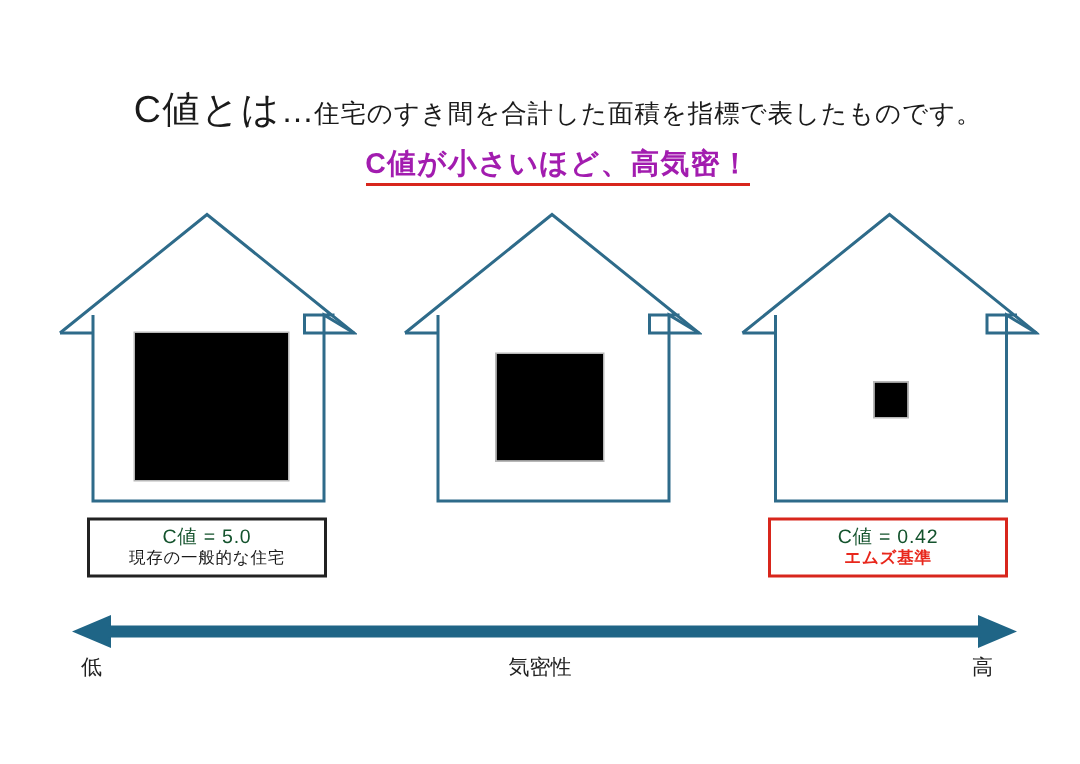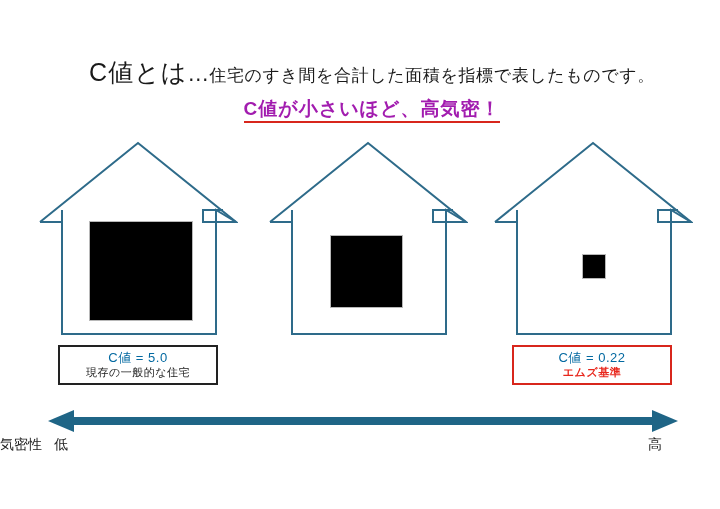--- a/index.html
+++ b/index.html
@@ -95,21 +95,21 @@
     flex-direction: column;
     align-items: center;
     justify-content: center;
     line-height: 1.25;
   }
   .label-box.red-box {
     border-color: #d8261c;
   }
   .label-line1 {
     font-size: 13px;
-    color: #0369a1;
+    color: #14532d;
     letter-spacing: 0.5px;
     white-space: nowrap;
   }
   .label-line2 {
     font-size: 11px;
     color: #1a1a1a;
     letter-spacing: 0.5px;
     white-space: nowrap;
   }
   .label-line2.red-text {
@@ -129,21 +129,21 @@
     height: 26px;
   }
   .axis-caption {
     position: absolute;
     font-size: 14px;
     color: #222222;
     white-space: nowrap;
   }
   #axis-label-low  { left: 54px;  top: 436px; }
   #axis-label-high { left: 648px; top: 436px; }
-  #axis-label-mid  { left: 0;     top: 436px; width: 720px; text-align: left; }
+  #axis-label-mid  { left: 0;     top: 436px; width: 720px; text-align: center; }
 </style>
 </head>
 <body>
 
 <div id="stage">
 
   <div class="title-line" id="title-main">
     <span class="big">C値とは</span><span class="dots">…</span><span class="small">住宅のすき間を合計した面積を指標で表したものです。</span>
   </div>
   <div class="title-line" id="title-emph">
@@ -174,21 +174,21 @@
     <div class="leak-square" style="left:90px; top:117px; width:22px; height:23px;"></div>
   </div>
 
   <div class="label-box" id="label-box-1">
     <span class="label-line1">C値 = 5.0</span>
     <span class="label-line2">現存の一般的な住宅</span>
   </div>
 
 
   <div class="label-box red-box" id="label-box-3">
-    <span class="label-line1">C値 = 0.22</span>
+    <span class="label-line1">C値 = 0.42</span>
     <span class="label-line2 red-text">エムズ基準</span>
   </div>
 
   <svg id="axis-arrow" viewBox="0 0 630 26">
     <polygon points="0,13 26,2 26,24" fill="#1f6586"></polygon>
     <polygon points="630,13 604,2 604,24" fill="#1f6586"></polygon>
     <rect x="24" y="9" width="582" height="8" fill="#1f6586"></rect>
   </svg>
 
   <div class="axis-caption" id="axis-label-low">低</div>

